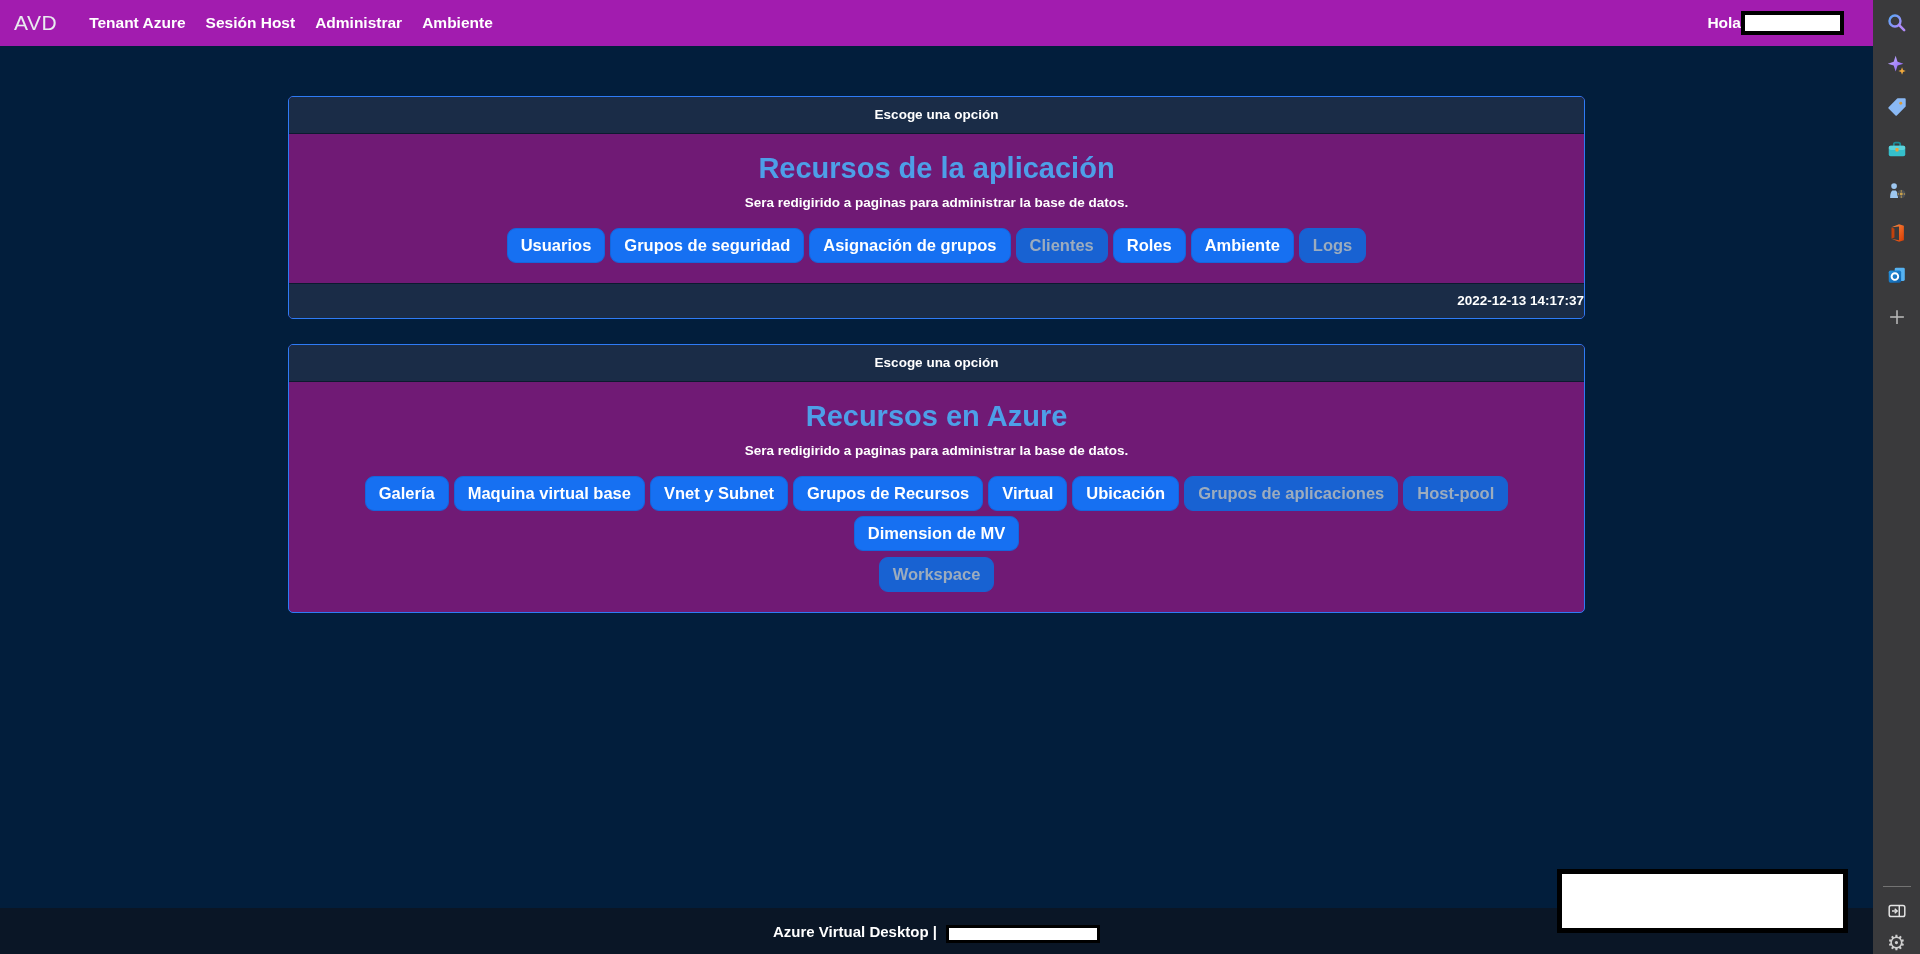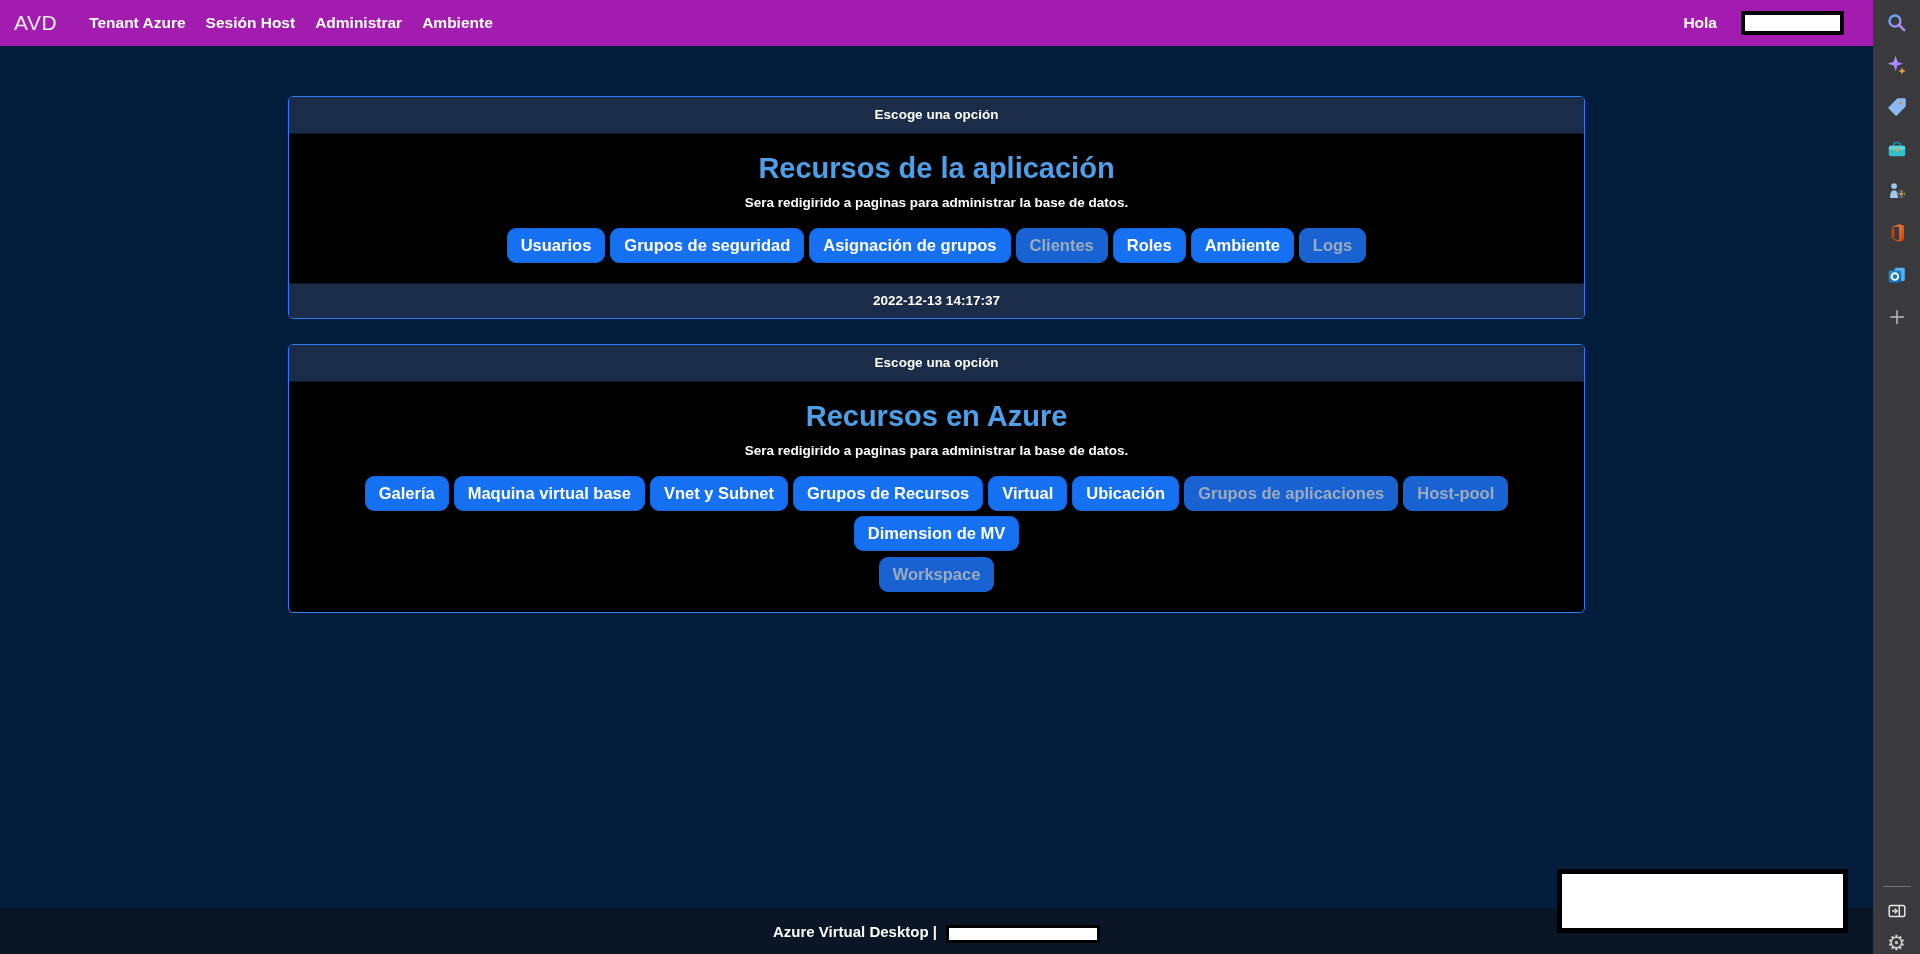--- a/index.html
+++ b/index.html
@@ -7,42 +7,42 @@
   body { font-family:"Liberation Sans","DejaVu Sans",sans-serif; background:#021e3c; }
   .root { display:flex; width:1920px; height:954px; }
 
   
   .app { position:relative; width:1873px; height:954px; display:flex; flex-direction:column; background:#021e3c; }
 
   .navbar { height:46px; background:#a21caf; display:flex; align-items:center; padding:0 29px 0 14px; flex:0 0 auto; }
   .brand { color:#e9ecef; font-size:21px; font-weight:400; margin-right:22px; letter-spacing:0.5px; cursor:pointer; }
   .nav-items { display:flex; align-items:center; }
   .nav-item { color:#ffffff; font-size:15.5px; font-weight:bold; padding:0 10px; cursor:pointer; white-space:nowrap; }
-  .nav-right { margin-left:auto; display:flex; align-items:center; gap:24px; }
+  .nav-right { margin-left:auto; display:flex; align-items:center; gap:0; }
   .greeting { color:#ffffff; font-size:15.5px; font-weight:bold; }
   .redact-nav { width:103px; height:24px; background:#ffffff; border:4px solid #000000; }
 
   .main { flex:1 1 auto; position:relative; }
   .cards-wrap { width:1297px; margin:0 auto; }
 
-  .card { background:#000000; border:1px solid #2e7bf6; border-radius:5px; overflow:hidden; }
+  .card { background:#701a75; border:1px solid #2e7bf6; border-radius:5px; overflow:hidden; }
   .card-1 { margin-top:50px; }
   .card-2 { margin-top:25px; }
   .card-header { background:#1a2c47; border-bottom:1px solid #0c1a2e; text-align:center;
                  padding:10px 0 11px; color:#ffffff; font-size:13.5px; font-weight:bold; }
   .card-body { text-align:center; padding:12px 24px 20px; }
   .card-title { color:#4d9fe8; font-size:29px; font-weight:bold; margin:6px 0 10px; }
   .card-sub { color:#ffffff; font-size:13.5px; font-weight:bold; margin-bottom:18px; }
   .btn-row { display:flex; justify-content:center; align-items:center; flex-wrap:wrap; gap:5px; }
   .btn-row + .btn-row { margin-top:6px; }
   .btn { display:inline-block; background:#1670f2; color:#ffffff; font-family:inherit;
          font-size:16.5px; font-weight:bold; padding:7px 13px; border:1px solid #1466dd;
          border-radius:9px; cursor:pointer; white-space:nowrap; }
   .btn.disabled { background:#1862d2; border-color:#1862d2; color:#9cacbe; cursor:default; }
-  .card-footer { background:#1a2c47; border-top:1px solid #0c1a2e; text-align:center;
+  .card-footer { background:#1a2c47; border-top:1px solid #0c1a2e; text-align:right;
                  padding:9px 0 10px; color:#ffffff; font-size:13.5px; font-weight:bold; }
 
   .footerbar { height:46px; background:#0a1626; flex:0 0 auto; display:flex; align-items:flex-end;
                justify-content:center; gap:9px; padding-bottom:11px; }
   .footer-text { color:#ffffff; font-size:15px; font-weight:bold; line-height:22px; }
   .redact-footer { width:154px; height:18px; background:#ffffff; border:3px solid #000000; }
 
   .redact-big { position:absolute; right:25px; bottom:21px; width:291px; height:64px;
                 background:#ffffff; border:5px solid #000000; z-index:5; }
 

